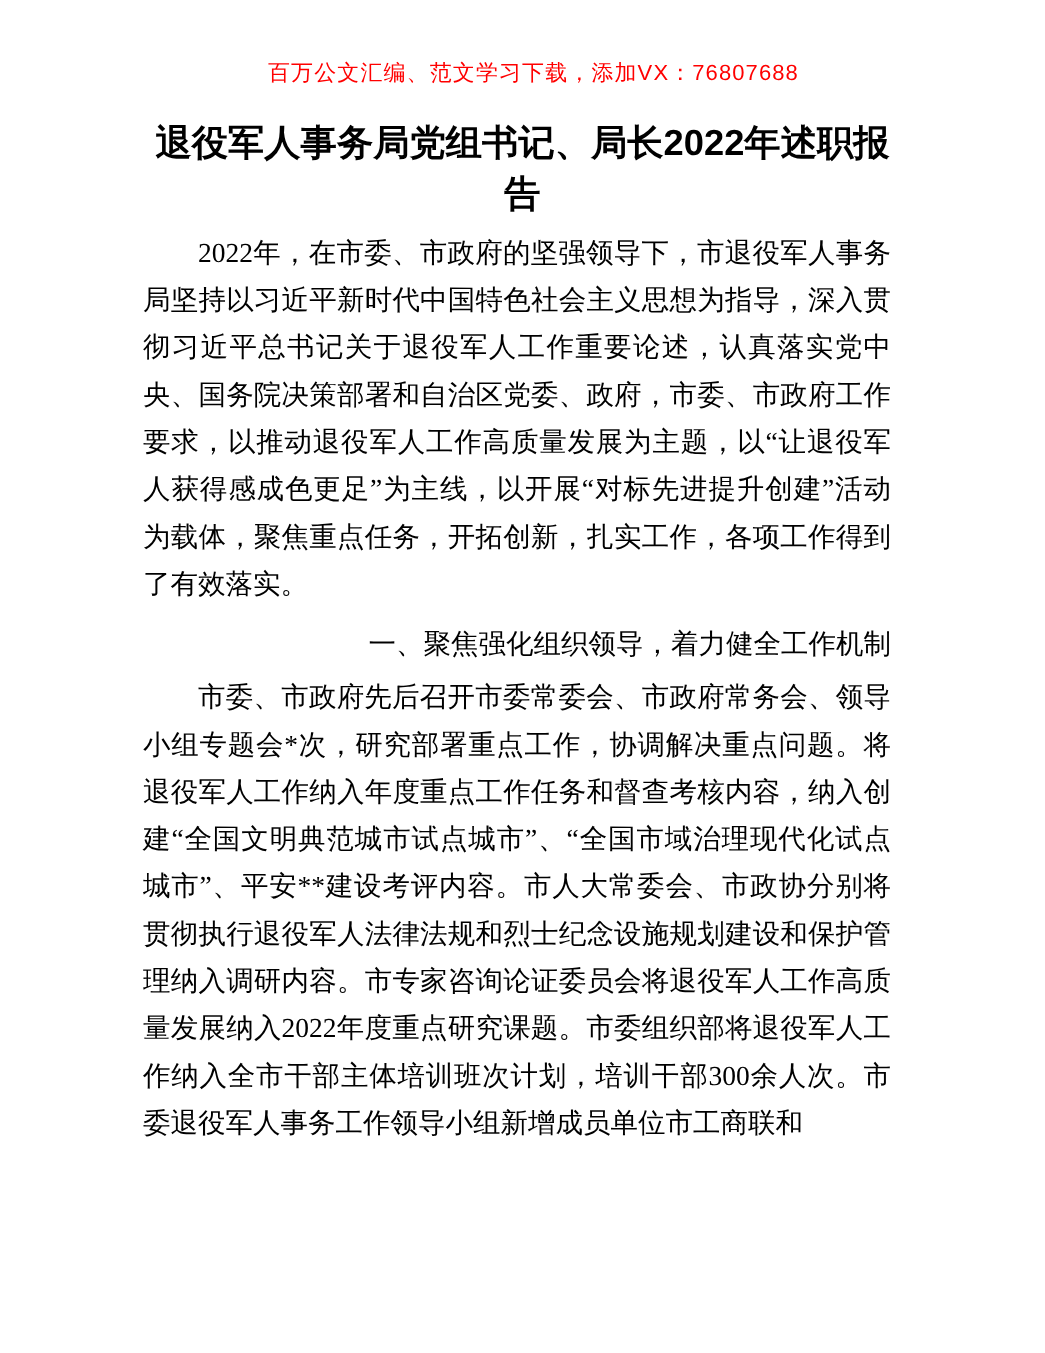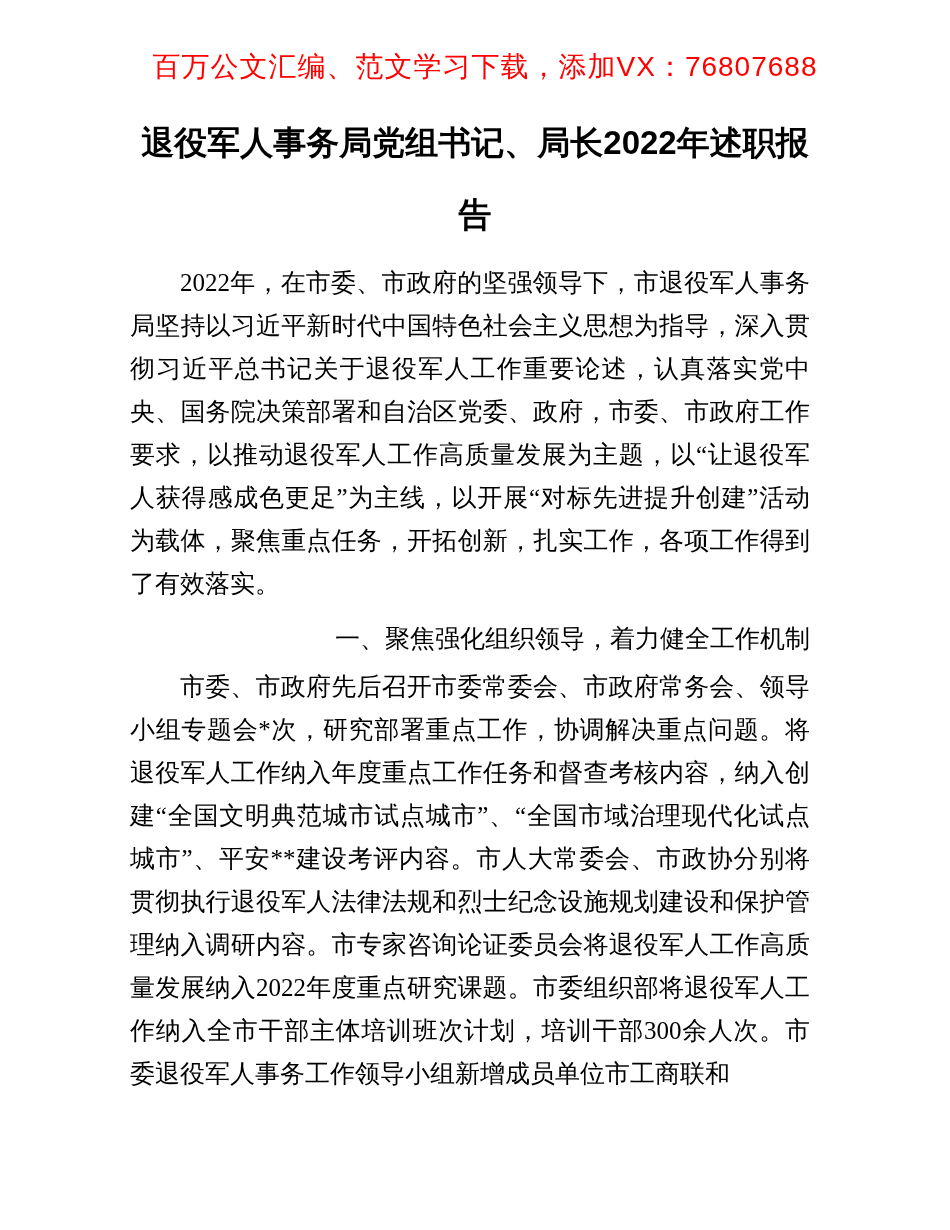--- a/index.html
+++ b/index.html
@@ -12,33 +12,33 @@
     width: 950px;
     height: 1230px;
     background: #ffffff;
     overflow: hidden;
     font-family: "Liberation Sans", sans-serif;
     color: #000000;
   }
   .watermark-line {
     padding-top: 55px;
     text-align: center;
-    font-size: 28px;
+    font-size: 20px;
     line-height: 24px;
     color: #ff0000;
     letter-spacing: 1px;
     padding-left: 20px;
   }
   .doc-title {
     width: 690px;
     margin: 28px auto 0 auto;
     text-align: center;
     font-size: 33px;
     font-weight: bold;
-    line-height: 72px;
+    line-height: 46px;
     color: #000000;
   }
   .doc-body {
     width: 680px;
     margin-left: 130px;
     margin-top: 10px;
     font-size: 25px;
     line-height: 43px;
     text-align: justify;
     text-justify: inter-ideograph;

